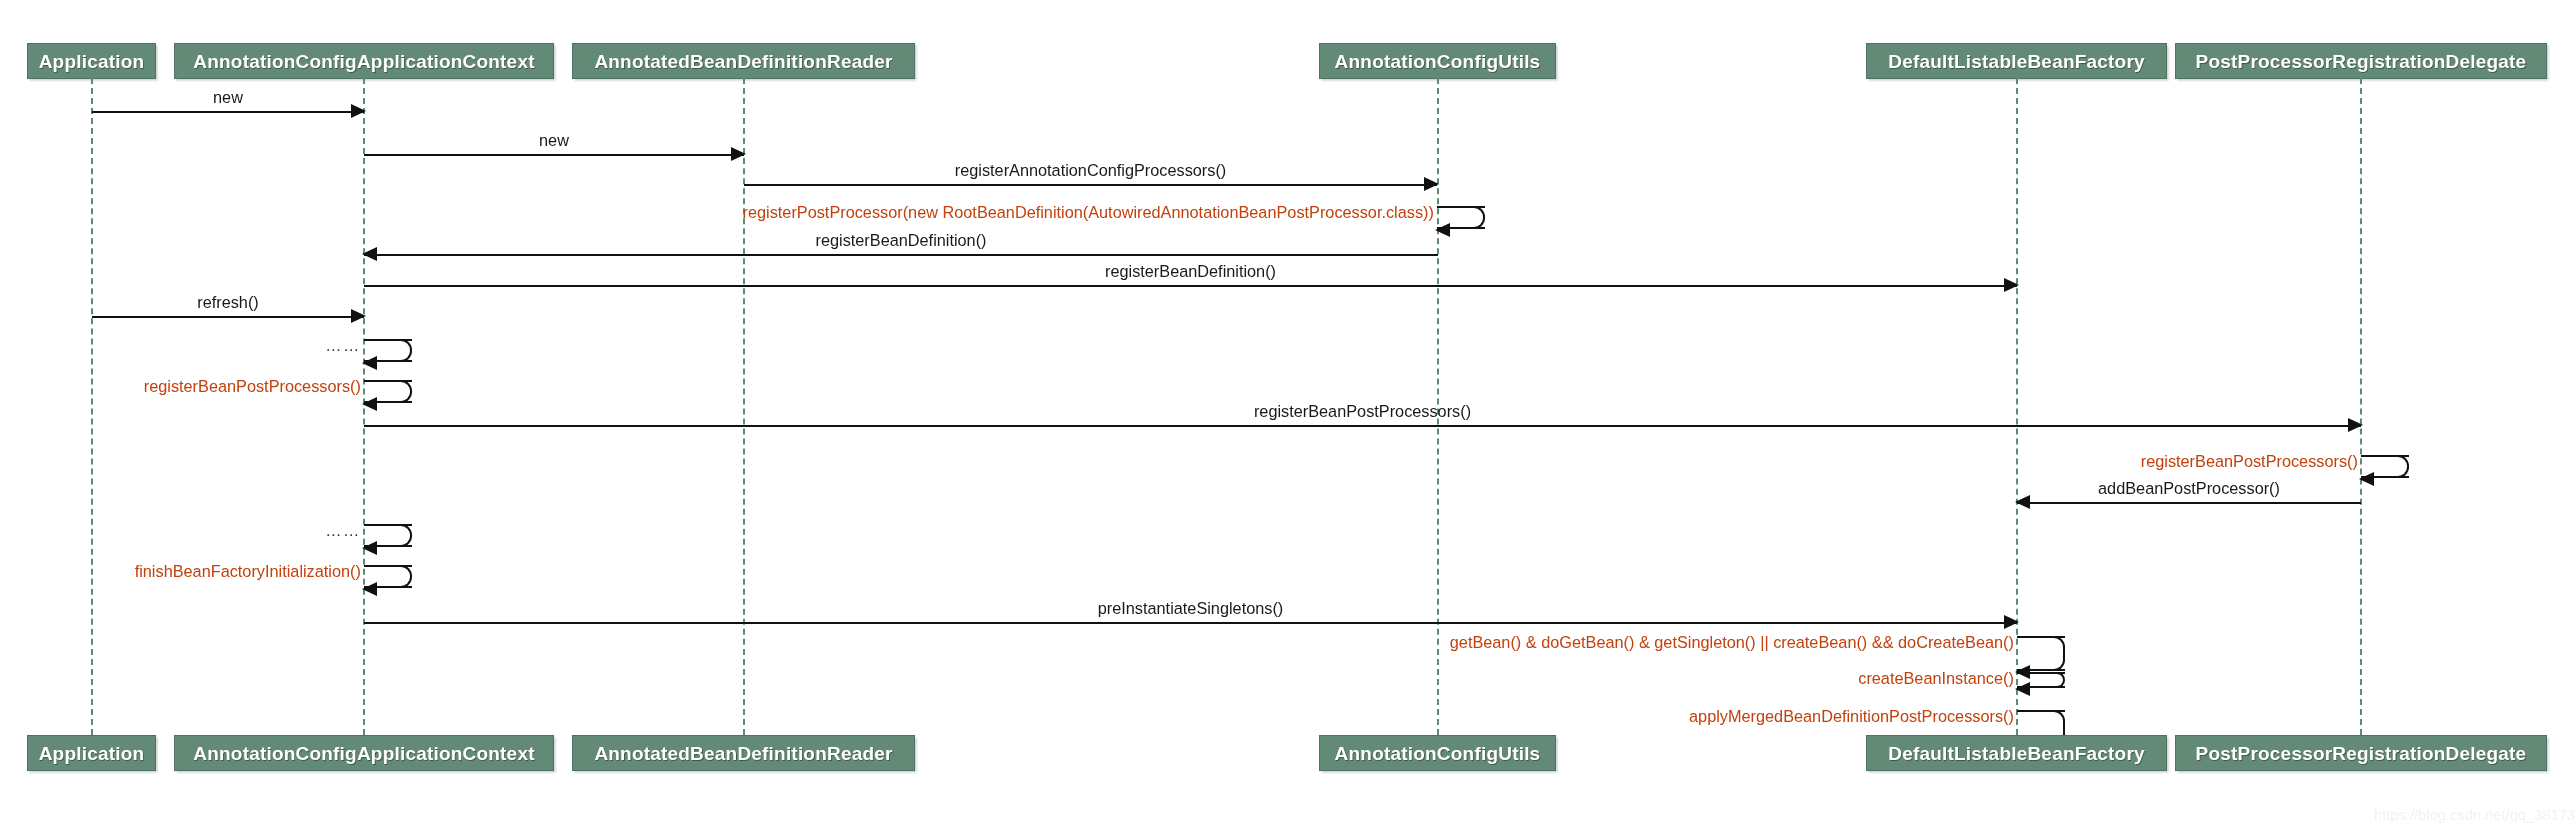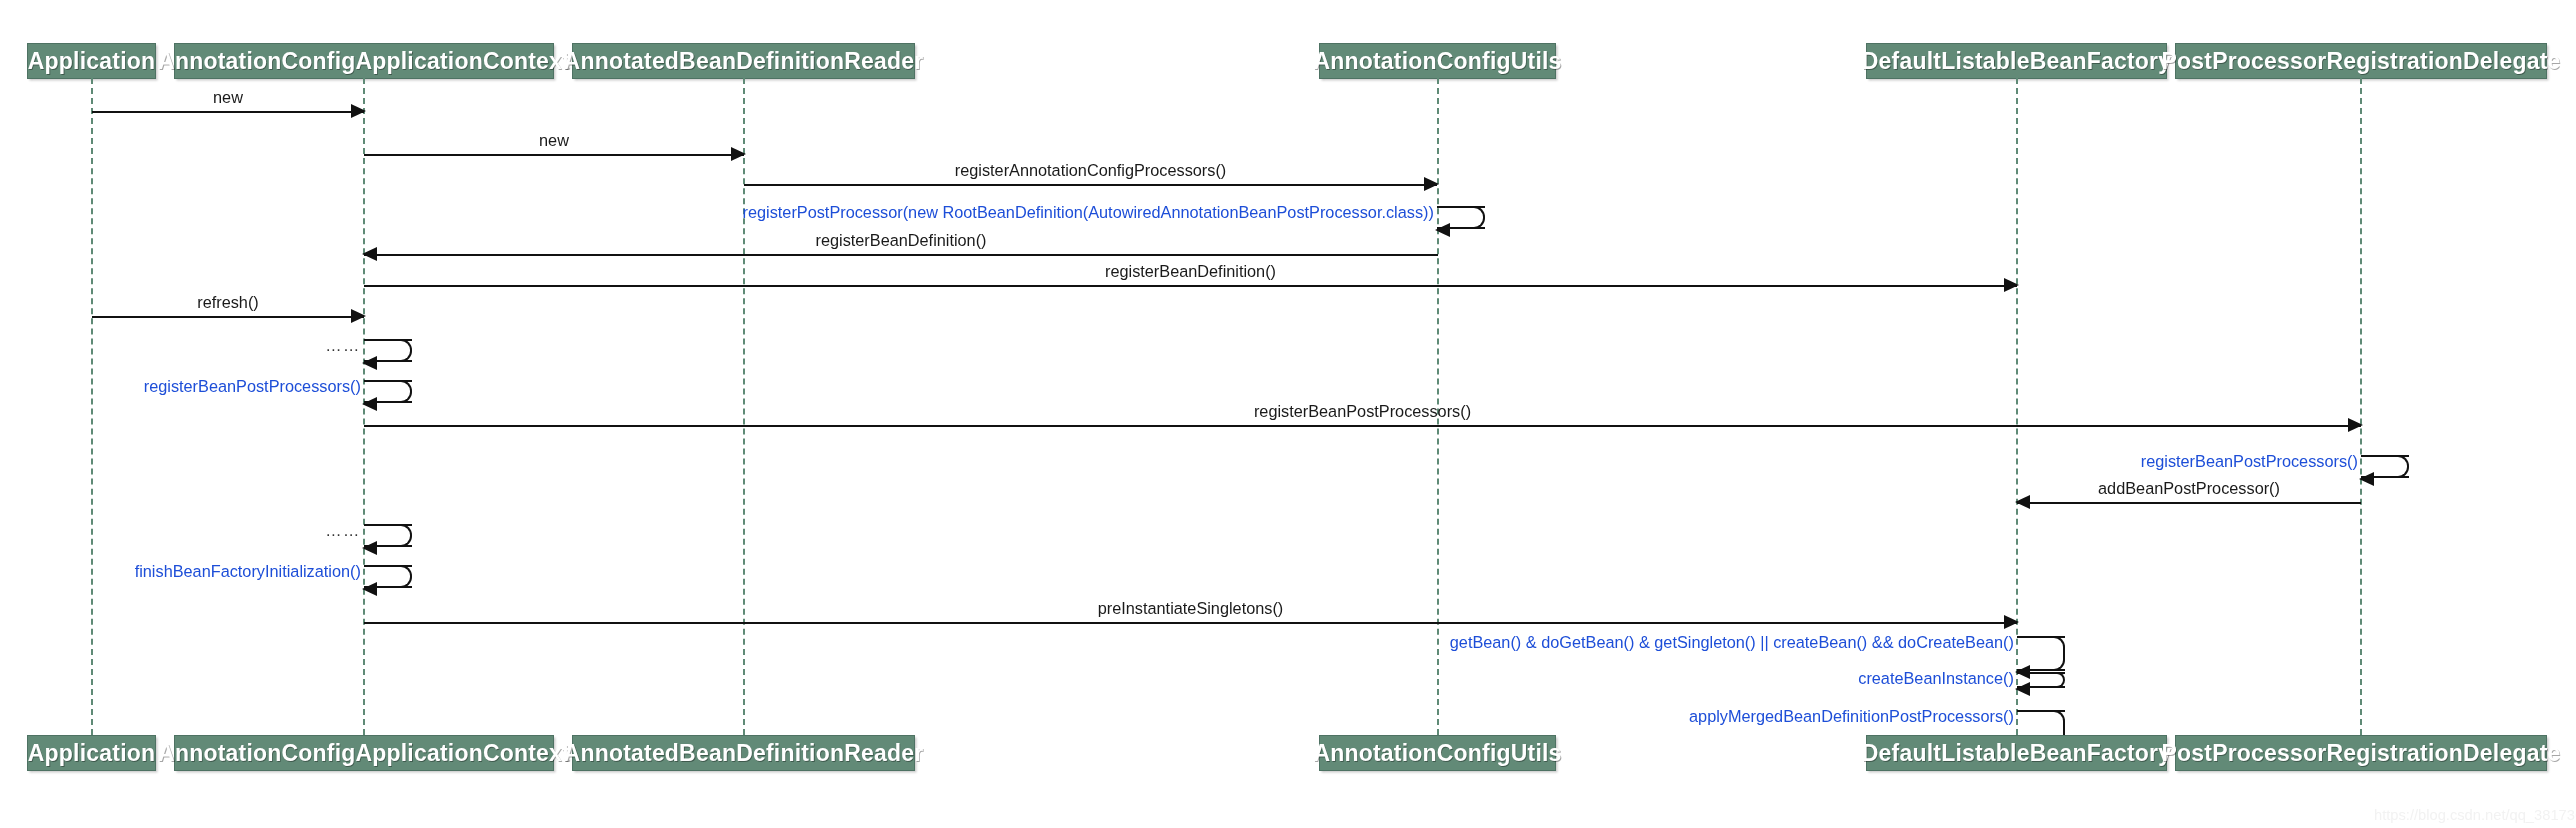--- a/index.html
+++ b/index.html
@@ -7,21 +7,21 @@
   #canvas{position:relative;width:2576px;height:828px;background:#ffffff;overflow:hidden;}
 
   
   .participant{
     position:absolute;
     box-sizing:border-box;
     background:#628a77;
     border:0.8px solid #4e7263;
     color:#ffffff;
     font-weight:bold;
-    font-size:23px;
+    font-size:19px;
     line-height:1;
     display:flex;
     align-items:center;
     justify-content:center;
     letter-spacing:0.2px;
     text-shadow:0.8px 0.8px 0 rgba(0,0,0,.35);
     box-shadow:1.6px 1.6px 2.3px rgba(0,0,0,.22);
     white-space:nowrap;
     user-select:none;
   }
@@ -78,21 +78,21 @@
     border-top:7.8px solid transparent;
     border-bottom:7.8px solid transparent;
     border-right:15.5px solid #111111;
   }
   .self .label{
     position:absolute;
     right:100%;
     top:-2.3px;
     margin-right:3.1px;
     font-size:16.3px;
-    color:#1d4ed8;
+    color:#c2410c;
     white-space:nowrap;
     line-height:1;
   }
   .self .label.dots{font-size:16.3px;letter-spacing:1.6px;color:#333;}
 
   
   .watermark{
     position:absolute;
     font-size:14.7px;
     color:#f2f2f2;

